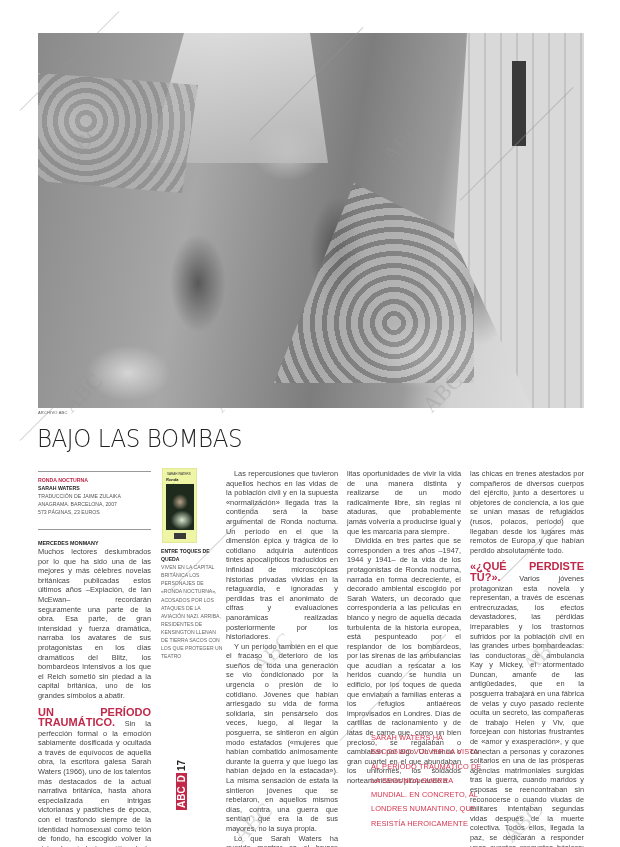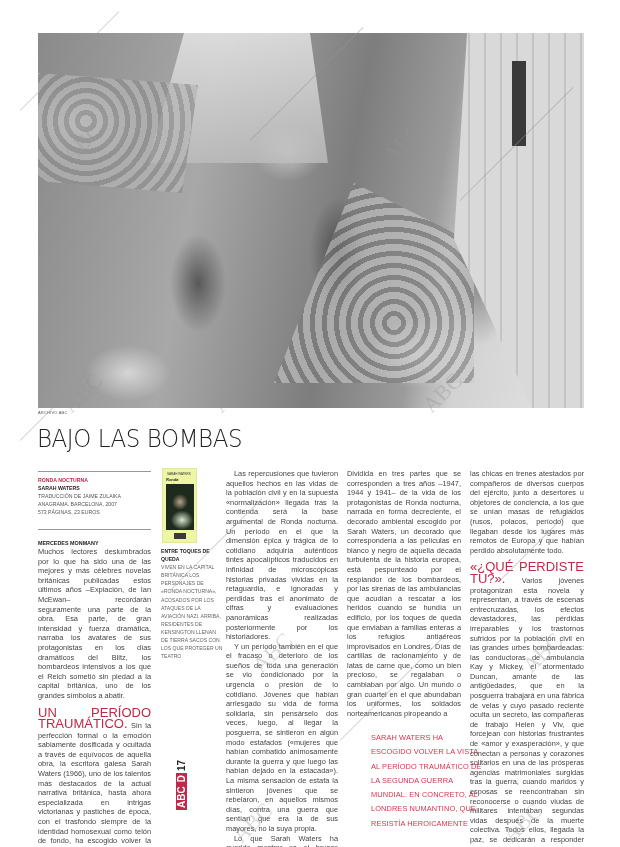--- a/index.html
+++ b/index.html
@@ -55,21 +55,21 @@
   .col { position: absolute; font-size: 7.4px; line-height: 9.6px; color: #444; text-align: justify; }
   .col p { margin-bottom: 0; }
   .col p + p { text-indent: 8px; }
   .rule { position: absolute; height: 1px; background: #999; }
 
   .info { position: absolute; left: 38px; top: 476px; width: 113px; font-size: 5.2px; line-height: 8.1px; color: #555; }
   .info .title { color: #c0294a; font-weight: bold; }
   .info .author { color: #222; font-weight: bold; }
   .byline { position: absolute; left: 38px; top: 540px; font-size: 5.4px; font-weight: bold; color: #222; }
 
-  .redhead { color: #c0294a; font-weight: normal; font-size: 13px; }
+  .redhead { color: #c0294a; font-weight: bold; font-size: 11px; }
 
   .book {
     position: absolute; left: 162px; top: 468px; width: 35px; height: 75px;
     background: #eef5a5; border: 1px solid #e1e89a;
   }
   .book .bt { position: absolute; left: 4px; top: 3px; font-size: 3px; color: #333; }
   .book .bn { position: absolute; left: 3px; top: 8px; font-size: 4px; font-style: italic; font-weight: bold; color: #222; }
   .book .img {
     position: absolute; left: 3px; top: 15px; width: 28px; height: 46px;
     background: radial-gradient(ellipse 10px 10px at 14px 18px, #b7a38a, transparent 80%),
@@ -140,20 +140,21 @@
   <span class="abc">ABC</span><span class="abc">D</span><span class="num">17</span>
 </div>
 
 <div class="col" style="left:226px; top:469px; width:112px;">
   <p style="text-indent:8px;">Las repercusiones que tuvieron aquellos hechos en las vidas de la población civil y en la supuesta «normalización» llegada tras la contienda será la base argumental de Ronda nocturna. Un período en el que la dimensión épica y trágica de lo cotidiano adquiría auténticos tintes apocalípticos traducidos en infinidad de microscópicas historias privadas vividas en la retaguardia, e ignoradas y perdidas tras el anonimato de cifras y evaluaciones panorámicas realizadas posteriormente por los historiadores.</p>
   <p>Y un período también en el que el fracaso o deterioro de los sueños de toda una generación se vio condicionado por la urgencia o presión de lo cotidiano. Jóvenes que habían arriesgado su vida de forma solidaria, sin pensárselo dos veces, luego, al llegar la posguerra, se sintieron en algún modo estafados («mujeres que habían combatido animosamente durante la guerra y que luego las habían dejado en la estacada»). La misma sensación de estafa la sintieron jóvenes que se rebelaron, en aquellos mismos días, contra una guerra que sentían que era la de sus mayores, no la suya propia.</p>
   <p>Lo que Sarah Waters ha querido mostrar es el brusco cambio, el vasto campo de posibilidades, al resguardo de la «realidad» que algún día tendría que retornar, que significaron aquellos días de excepción. La violenta sacudida existencial iba desde no soportar la presión de ver, cara a cara, una muerte segura e inminente, que llevaría a algunos al suicidio, hasta las más insó-</p>
 </div>
 
 <div class="col" style="left:347px; top:469px; width:114px;">
+  <p>litas oportunidades de vivir la vida de una manera distinta y realizarse de un modo radicalmente libre, sin reglas ni ataduras, que probablemente jamás volvería a producirse igual y que les marcaría para siempre.</p>
   <p>Dividida en tres partes que se corresponden a tres años –1947, 1944 y 1941– de la vida de los protagonistas de Ronda nocturna, narrada en forma decreciente, el decorado ambiental escogido por Sarah Waters, un decorado que correspondería a las películas en blanco y negro de aquella década turbulenta de la historia europea, está pespunteado por el resplandor de los bombardeos, por las sirenas de las ambulancias que acudían a rescatar a los heridos cuando se hundía un edificio, por los toques de queda que enviaban a familias enteras a los refugios antiaéreos improvisados en Londres. Días de cartillas de racionamiento y de latas de carne que, como un bien precioso, se regalaban o cambiaban por algo. Un mundo o gran cuartel en el que abundaban los uniformes, los soldados norteamericanos piropeando a</p>
 </div>
 
 <div class="pull">SARAH WATERS HA ESCOGIDO VOLVER LA VISTA AL PERÍODO TRAUMÁTICO DE LA SEGUNDA GUERRA MUNDIAL. EN CONCRETO, AL LONDRES NUMANTINO, QUE RESISTÍA HEROICAMENTE</div>
 
 <div class="col" style="left:470px; top:469px; width:114px;">
   <p>las chicas en trenes atestados por compañeros de diversos cuerpos del ejército, junto a desertores u objetores de conciencia, a los que se unían masas de refugiados (rusos, polacos, período) que llegaban desde los lugares más remotos de Europa y que habían perdido absolutamente todo.</p>
   <p style="margin-top:7px; text-indent:0;"><span class="redhead">«¿QUÉ PERDISTE TÚ?».</span><span> Varios jóvenes protagonizan esta novela y representan, a través de escenas entrecruzadas, los efectos devastadores, las pérdidas irreparables y los trastornos sufridos por la población civil en las grandes urbes bombardeadas: las conductoras de ambulancia Kay y Mickey, el atormentado Duncan, amante de las antigüedades, que en la posguerra trabajará en una fábrica de velas y cuyo pasado reciente oculta un secreto, las compañeras de trabajo Helen y Viv, que forcejean con historias frustrantes de «amor y exasperación», y que conectan a personas y corazones solitarios en una de las prósperas agencias matrimoniales surgidas tras la guerra, cuando maridos y esposas se reencontraban sin reconocerse o cuando viudas de militares intentaban segundas vidas después de la muerte colectiva. Todos ellos, llegada la paz, se dedicarán a responder unas cuantas preguntas básicas: «¿Qué perdiste tú?, ¿Cómo lo soportas?, ¿Qué haces ahora?». Preguntas a las que los novelistas, tras la época de reinado de los historiadores, de los filósofos y los moralistas, tendrían que responder.</span> </p>
 </div>
 

